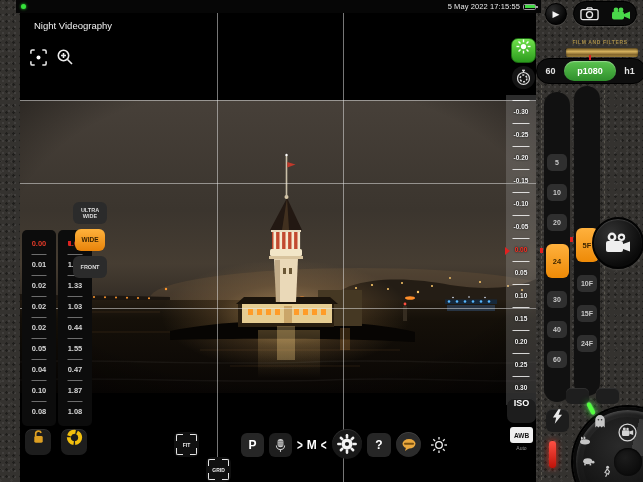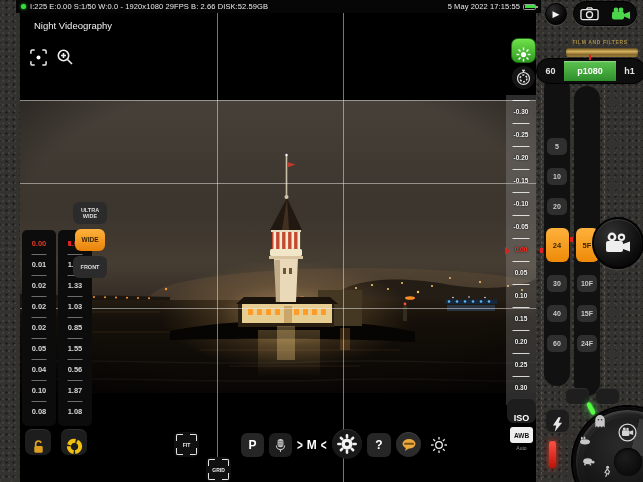--- a/index.html
+++ b/index.html
@@ -32,21 +32,21 @@
   .campill{left:573px;top:1px;width:64px;height:25px;border-radius:13px;background:#0b0b0b;z-index:9;
     display:flex;align-items:center;justify-content:space-around;border:1px solid #000;box-shadow:0 1px 1px rgba(255,255,255,.1);}
   
   .filmlabel{left:558px;top:39px;width:84px;text-align:center;font-size:5px;color:#a98f4a;letter-spacing:.6px;font-weight:bold;z-index:5;}
   .goldbar{left:566px;top:48px;width:72px;height:9px;border-radius:2px;z-index:5;
     background:linear-gradient(180deg,#6f5622,#d5b15d 40%,#7e612a 75%,#bf9c46);box-shadow:inset 0 0 2px rgba(0,0,0,.6);}
   .segctl{left:536px;top:58px;width:110px;height:26px;border-radius:13px;background:#0e0e0e;z-index:5;
     display:flex;align-items:center;border:1px solid #000;}
   .seg{color:#e2e2e2;font-size:9px;font-weight:bold;text-align:center;}
   .seg.plain{flex:0 0 27px;}
-  .seg.sel{flex:0 0 52px;height:20px;line-height:20px;border-radius:0;color:#fff;
+  .seg.sel{flex:0 0 52px;height:20px;line-height:20px;border-radius:10px;color:#fff;
     background:linear-gradient(180deg,#5cc450,#2e8f2b);box-shadow:inset 0 1px 1px rgba(255,255,255,.35);}
   .redtick{background:#e02020;z-index:7;}
   
   .preset{left:34px;top:20px;font-size:9.5px;color:#f2f2f2;z-index:7;}
   .vfbtn{width:22px;height:22px;display:flex;align-items:center;justify-content:center;z-index:7;}
   
   .track{background:#0c0c0c;border-radius:5px;z-index:7;}
   .picker .item{height:21px;display:flex;align-items:center;justify-content:center;
     color:#d6d6d6;font-size:7.5px;font-weight:bold;position:relative;}
   .picker .item:not(.first)::before{content:"";position:absolute;top:0;left:50%;transform:translateX(-50%);
@@ -67,21 +67,21 @@
     font-size:5.5px;font-weight:bold;display:flex;align-items:center;justify-content:center;text-align:center;line-height:1.15;padding:2px 1px;}
   .lens .item.sel{width:30px;background:linear-gradient(180deg,#ffb23c,#e8830a);color:#3a2302;font-size:6.5px;}
   
   .fpscol{width:26px;background:#111;border-radius:13px;z-index:4;padding-top:62px;}
   .fpscol .item{width:20px;height:17px;margin:13px auto 0;background:#2f2f2f;border-radius:5px;color:#c9c9c9;
     font-size:7px;font-weight:bold;display:flex;align-items:center;justify-content:center;}
   .fpscol .item.first{margin-top:0;}
   .fpscol .item.sel{width:23px;height:34px;border-radius:6px;background:linear-gradient(180deg,#ffb13d,#ee8a07);color:#3d2500;font-size:7.5px;}
   .fcol2{padding-top:142px;}
   
-  .sqbtn{background:#1d1d1d;border-radius:7px;display:flex;align-items:flex-end;justify-content:center;z-index:7;
+  .sqbtn{background:#1d1d1d;border-radius:7px;display:flex;align-items:flex-start;justify-content:center;z-index:7;
     box-shadow:inset 0 1px 0 rgba(255,255,255,.08);}
   .isobtn{color:#fff;font-size:9px;font-weight:bold;}
   .awb{background:#efefef;border-radius:3px;color:#111;font-size:6.5px;font-weight:bold;
     display:flex;align-items:center;justify-content:center;z-index:7;}
   .awbsub{color:#8f8f8f;font-size:5px;text-align:center;z-index:7;}
   
   .tbtn{background:#262626;border-radius:6px;color:#fff;display:flex;align-items:center;justify-content:center;z-index:7;font-weight:bold;}
   .bracketbtn{background:#101010;border-radius:6px;position:relative;color:#eaeaea;font-size:5px;font-weight:bold;
     display:flex;align-items:center;justify-content:center;z-index:7;}
   .bracketbtn i{position:absolute;width:7px;height:7px;border:1.5px solid #e6e6e6;}
@@ -269,21 +269,20 @@
   </svg>
 
   <div class="abs gridline" style="left:217px;top:13px;width:1px;height:469px;"></div>
   <div class="abs gridline" style="left:343px;top:13px;width:1px;height:469px;"></div>
   <div class="abs gridline" style="left:20px;top:100px;width:516px;height:1px;"></div>
   <div class="abs gridline" style="left:20px;top:183px;width:516px;height:1px;"></div>
   <div class="abs gridline" style="left:20px;top:308px;width:516px;height:1px;"></div>
 
   <div class="abs statusbar">
     <span class="rec-dot"></span>
-    <span class="sb-info">I:225 E:0.00 S:1/50 W:0.0 - 1920x1080 29FPS B: 2.66 DISK:52.59GB</span>
     <span class="sb-right">
       <span>5 May 2022 17:15:55</span>
       <span class="battery">
           <i></i>
         </span>
     </span>
   </div>
 
   <div class="abs playbtn">
     <span>▶</span>
@@ -348,23 +347,23 @@
       <div class="item">0.04</div>
       <div class="item">0.10</div>
       <div class="item">0.08</div>
     </div>
   <div class="abs track picker" style="left:58px;top:230px;width:34px;height:196px;padding-top:3px;">
 
   <div class="item first sel">1.00</div>
       <div class="item">1.01</div>
       <div class="item">1.33</div>
       <div class="item">1.03</div>
-      <div class="item">0.85</div>
+      <div class="item">0.44</div>
       <div class="item">1.55</div>
-      <div class="item">0.56</div>
+      <div class="item">0.47</div>
       <div class="item">1.87</div>
       <div class="item">1.08</div>
     </div>
 
   <div class="abs sqbtn" style="left:25px;top:429px;width:26px;height:26px;">
     <svg width="15" height="16" viewBox="0 0 16 16">
       <path d="M5 7 V4.8 A3 3 0 0 1 10.8 3.6" stroke="#dd9f22" stroke-width="1.8" fill="none"></path>
       <rect x="3.5" y="7" width="9" height="7" rx="1.5" fill="#dd9f22"></rect>
     </svg>
   </div>
@@ -503,21 +502,21 @@
         <line x1="14.4" y1="9" x2="17" y2="9"></line>
       <line x1="3.3" y1="3.3" x2="5.1" y2="5.1"></line>
         <line x1="12.9" y1="12.9" x2="14.7" y2="14.7"></line>
       <line x1="3.3" y1="14.7" x2="5.1" y2="12.9"></line>
         <line x1="12.9" y1="5.1" x2="14.7" y2="3.3"></line>
     </svg>
   </div>
 
   <div class="abs stitch" style="left:541px;top:85px;height:395px;"></div>
   <div class="abs stitch" style="left:604px;top:85px;height:305px;"></div>
-  <div class="abs fpscol" style="left:544px;top:76px;height:310px;">
+  <div class="abs fpscol" style="left:544px;top:92px;height:310px;">
 
   <div class="item first">5</div>
       <div class="item">10</div>
       <div class="item">20</div>
       <div class="item sel">24</div>
       <div class="item">30</div>
       <div class="item">40</div>
       <div class="item">60</div>
     </div>
   <div class="abs fpscol fcol2" style="left:574px;top:86px;height:310px;">

